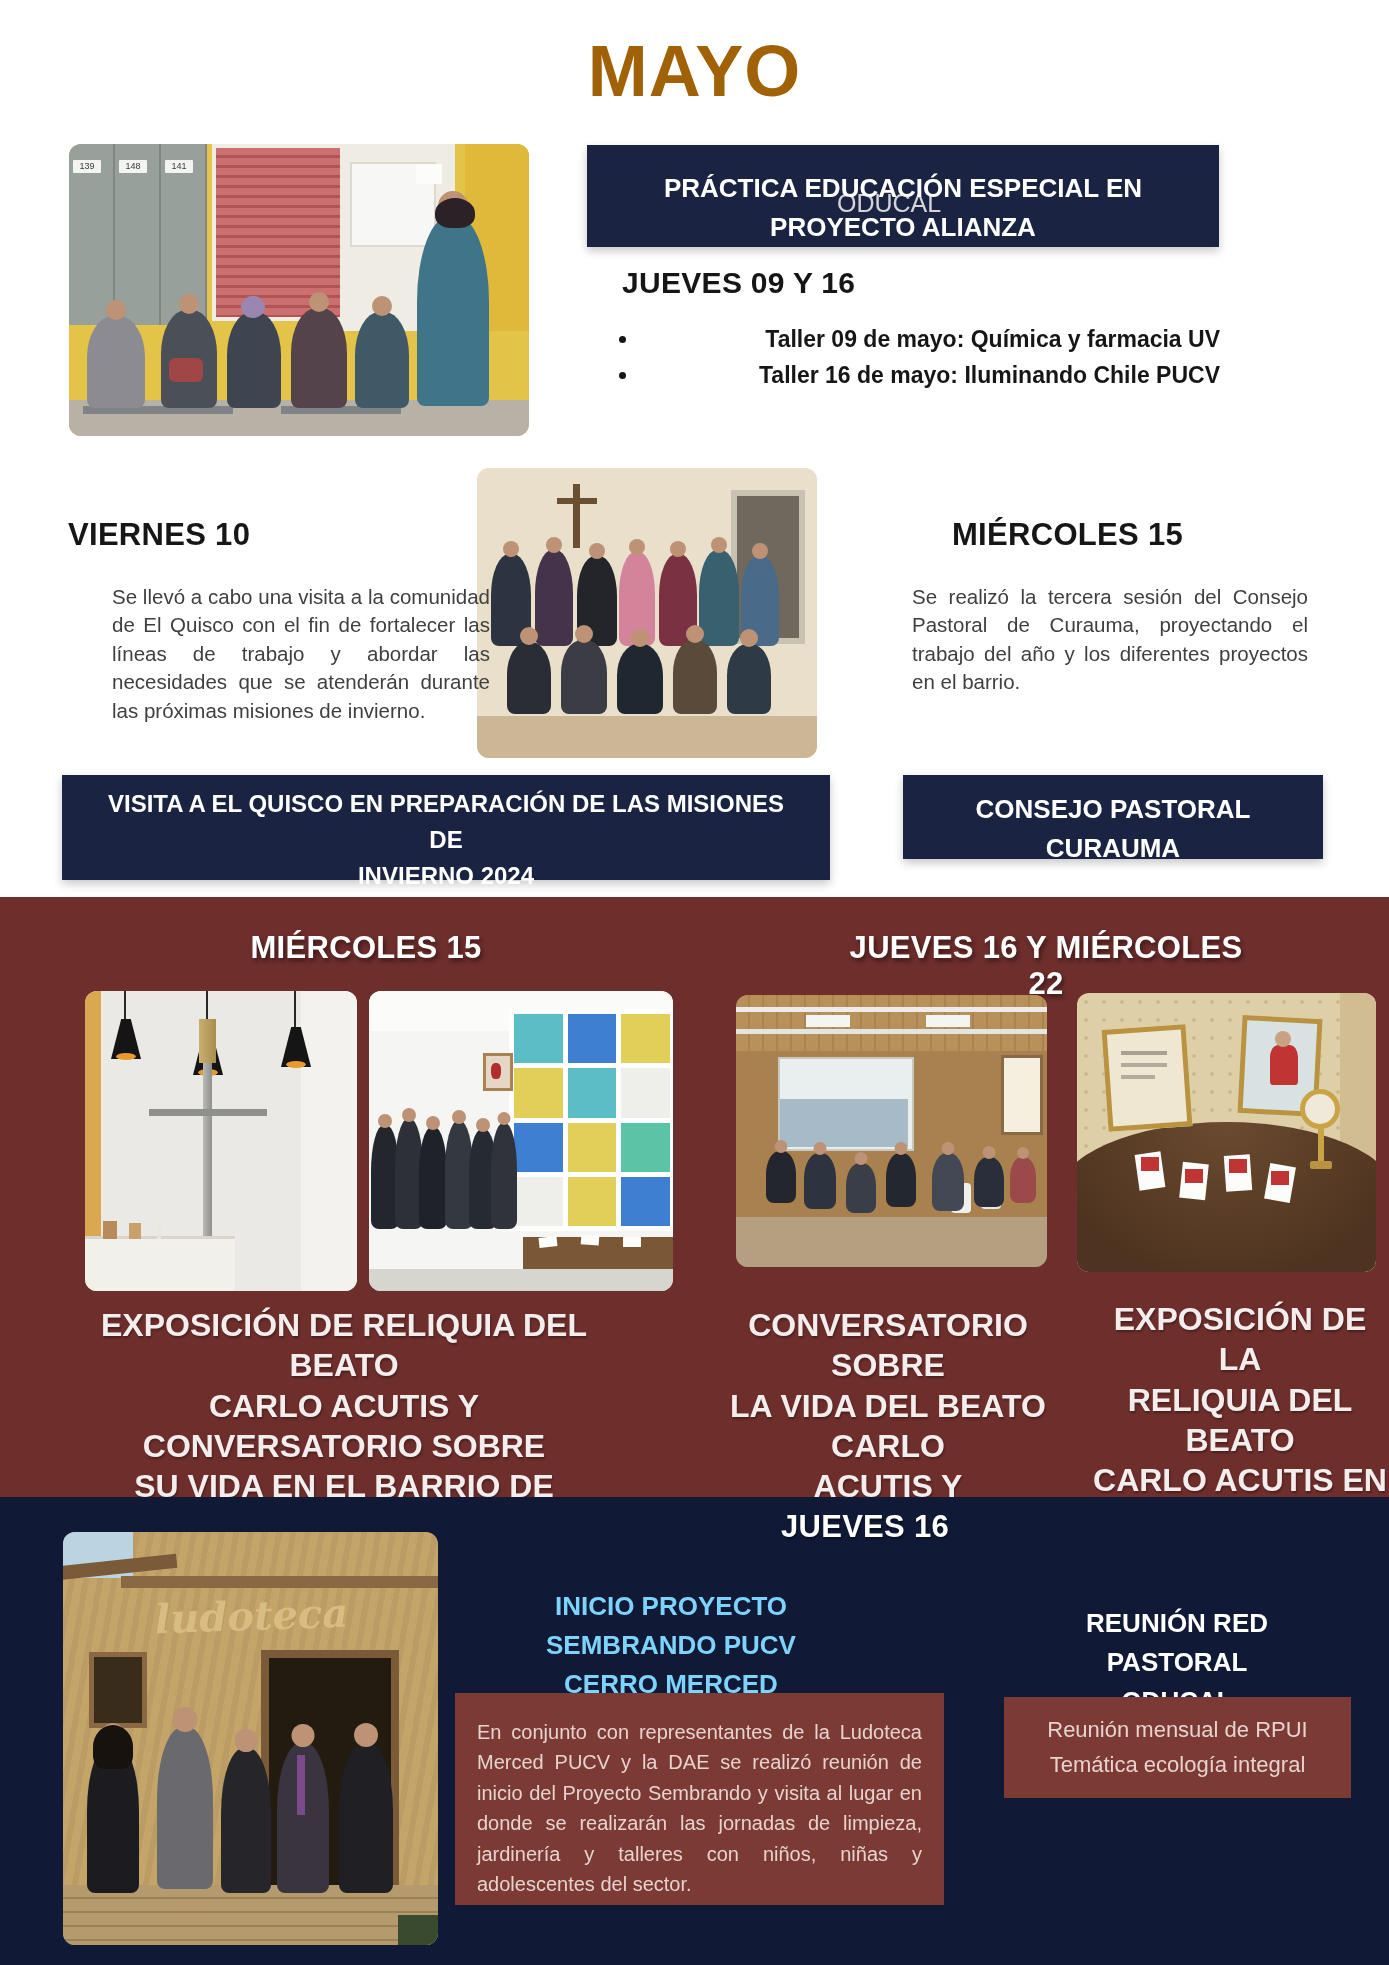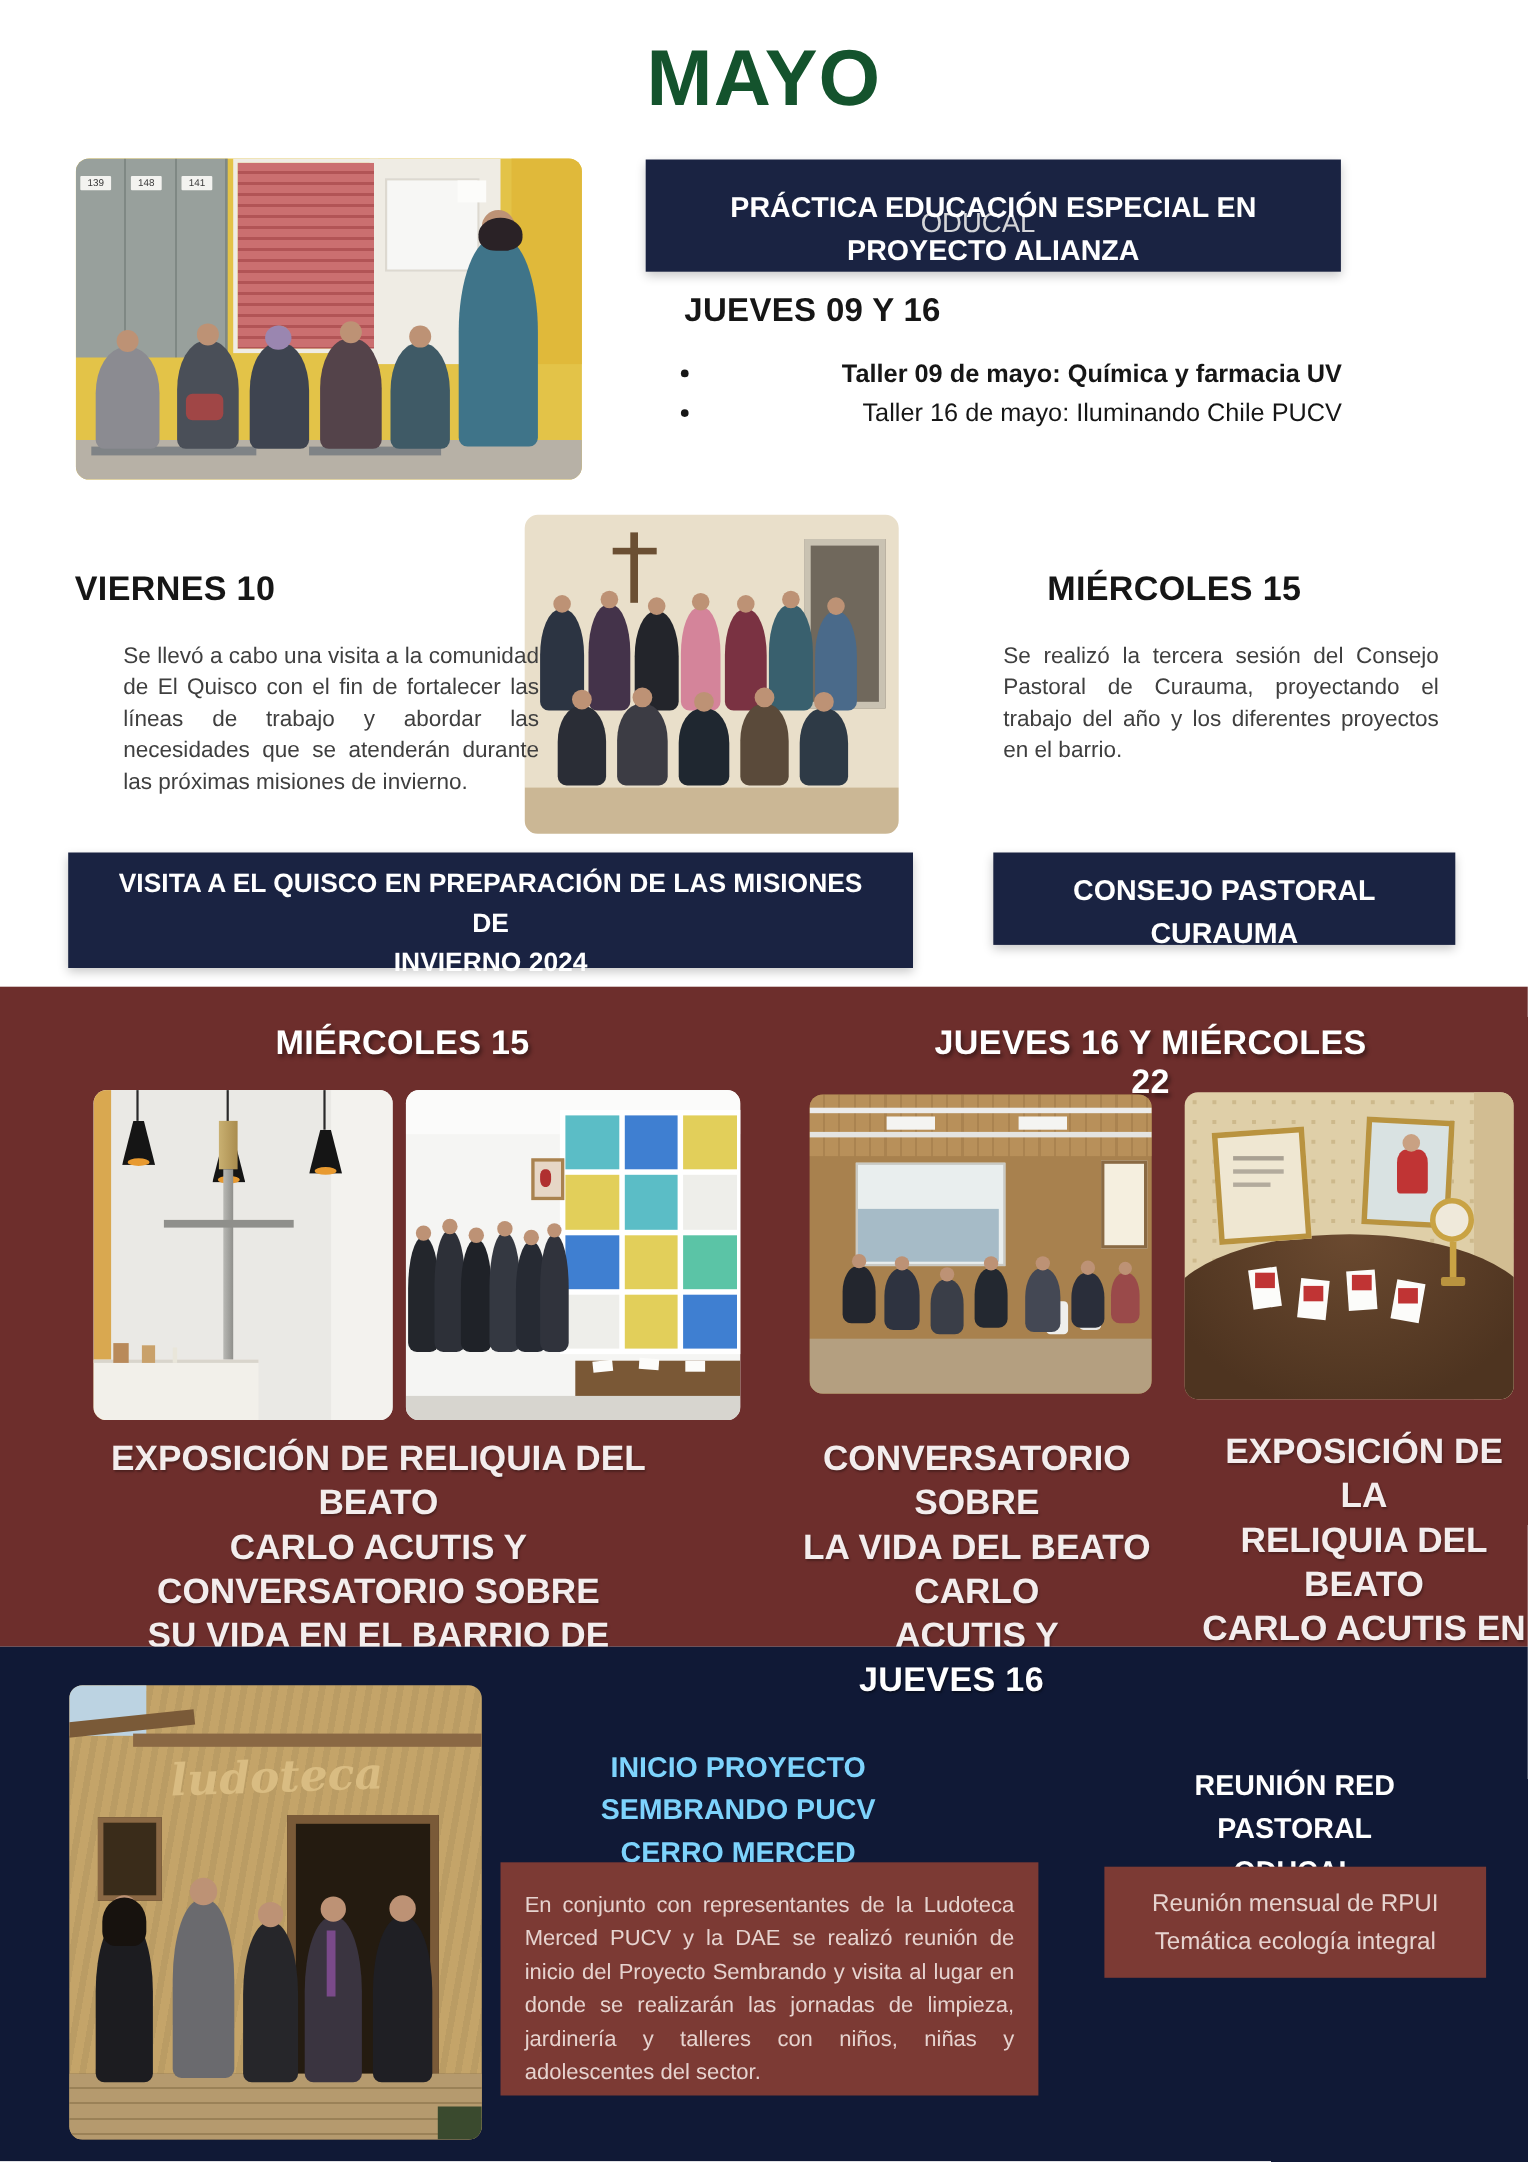--- a/index.html
+++ b/index.html
@@ -3,21 +3,21 @@
 <meta charset="utf-8">
 <style>
   html,body{margin:0;padding:0;background:#ffffff;}
   #poster{position:relative;width:1389px;height:1965px;margin:0 auto;background:#ffffff;
           font-family:"Liberation Sans",sans-serif;overflow:hidden;}
   .abs{position:absolute;}
   i{display:block;position:absolute;}
   .pre{white-space:pre-line;}
 
   .page-title{position:absolute;left:0;top:30px;width:100%;text-align:center;
-              font-size:72px;font-weight:bold;letter-spacing:1px;color:#14532d;}
+              font-size:72px;font-weight:bold;letter-spacing:1px;color:#a16207;}
 
   .navy{position:absolute;background:#1a2342;color:#ffffff;display:flex;align-items:center;
         justify-content:center;text-align:center;font-weight:bold;
         box-shadow:0 4px 9px rgba(0,0,0,.22);}
   .navy .bl{position:relative;z-index:1;line-height:1.5;margin-top:24px;}
 
   .h-date{position:absolute;font-weight:bold;color:#161616;letter-spacing:.3px;}
   .para{position:absolute;text-align:justify;color:#3f3f3f;font-size:20.5px;line-height:1.39;}
 
   .maroon-band{position:absolute;left:0;top:897px;width:1389px;height:600px;background:#6d2e2c;}
@@ -83,21 +83,21 @@
   <div class="navy" style="left:587px;top:145px;width:632px;height:102px;font-size:26px;padding:0 28px;box-sizing:border-box;">
     <span class="ghost" style="left:250px;top:44px;font-size:25px;">ODUCAL</span>
     <span class="bl pre">PRÁCTICA EDUCACIÓN ESPECIAL EN
 PROYECTO ALIANZA</span>
   </div>
 
   <div class="h-date" style="left:622px;top:266px;font-size:30px;">JUEVES 09 Y 16</div>
 
   <ul class="abs" style="left:600px;top:326px;width:580px;margin:0;padding:0 0 0 40px;color:#161616;text-align:right;">
     <li style="font-size:23px;font-weight:bold;margin:0 0 9px 0;">Taller 09 de mayo: Química y farmacia UV</li>
-    <li style="font-size:23px;font-weight:normal;">Taller 16 de mayo: Iluminando Chile PUCV</li>
+    <li style="font-size:23px;font-weight:bold;">Taller 16 de mayo: Iluminando Chile PUCV</li>
   </ul>
 
   <div class="photo" style="left:477px;top:468px;width:340px;height:290px;background:#e9dfca;">
     <i style="left:96px;top:16px;width:7px;height:64px;background:#6b4f33;"></i>
     <i style="left:80px;top:30px;width:40px;height:6px;background:#6b4f33;"></i>
     <i style="right:12px;top:22px;width:62px;height:142px;background:#70685c;border:6px solid #c9c2b2;"></i>
     <i style="left:0;bottom:0;width:100%;height:42px;background:#cbb795;"></i>
     <i class="fig" style="left:14px;bottom:112px;width:40px;height:92px;background:#2c3442;--h:16px;"></i>
     <i class="fig" style="left:58px;bottom:112px;width:38px;height:96px;background:#44334a;--h:16px;"></i>
     <i class="fig" style="left:100px;bottom:112px;width:40px;height:90px;background:#23252b;--h:16px;"></i>

